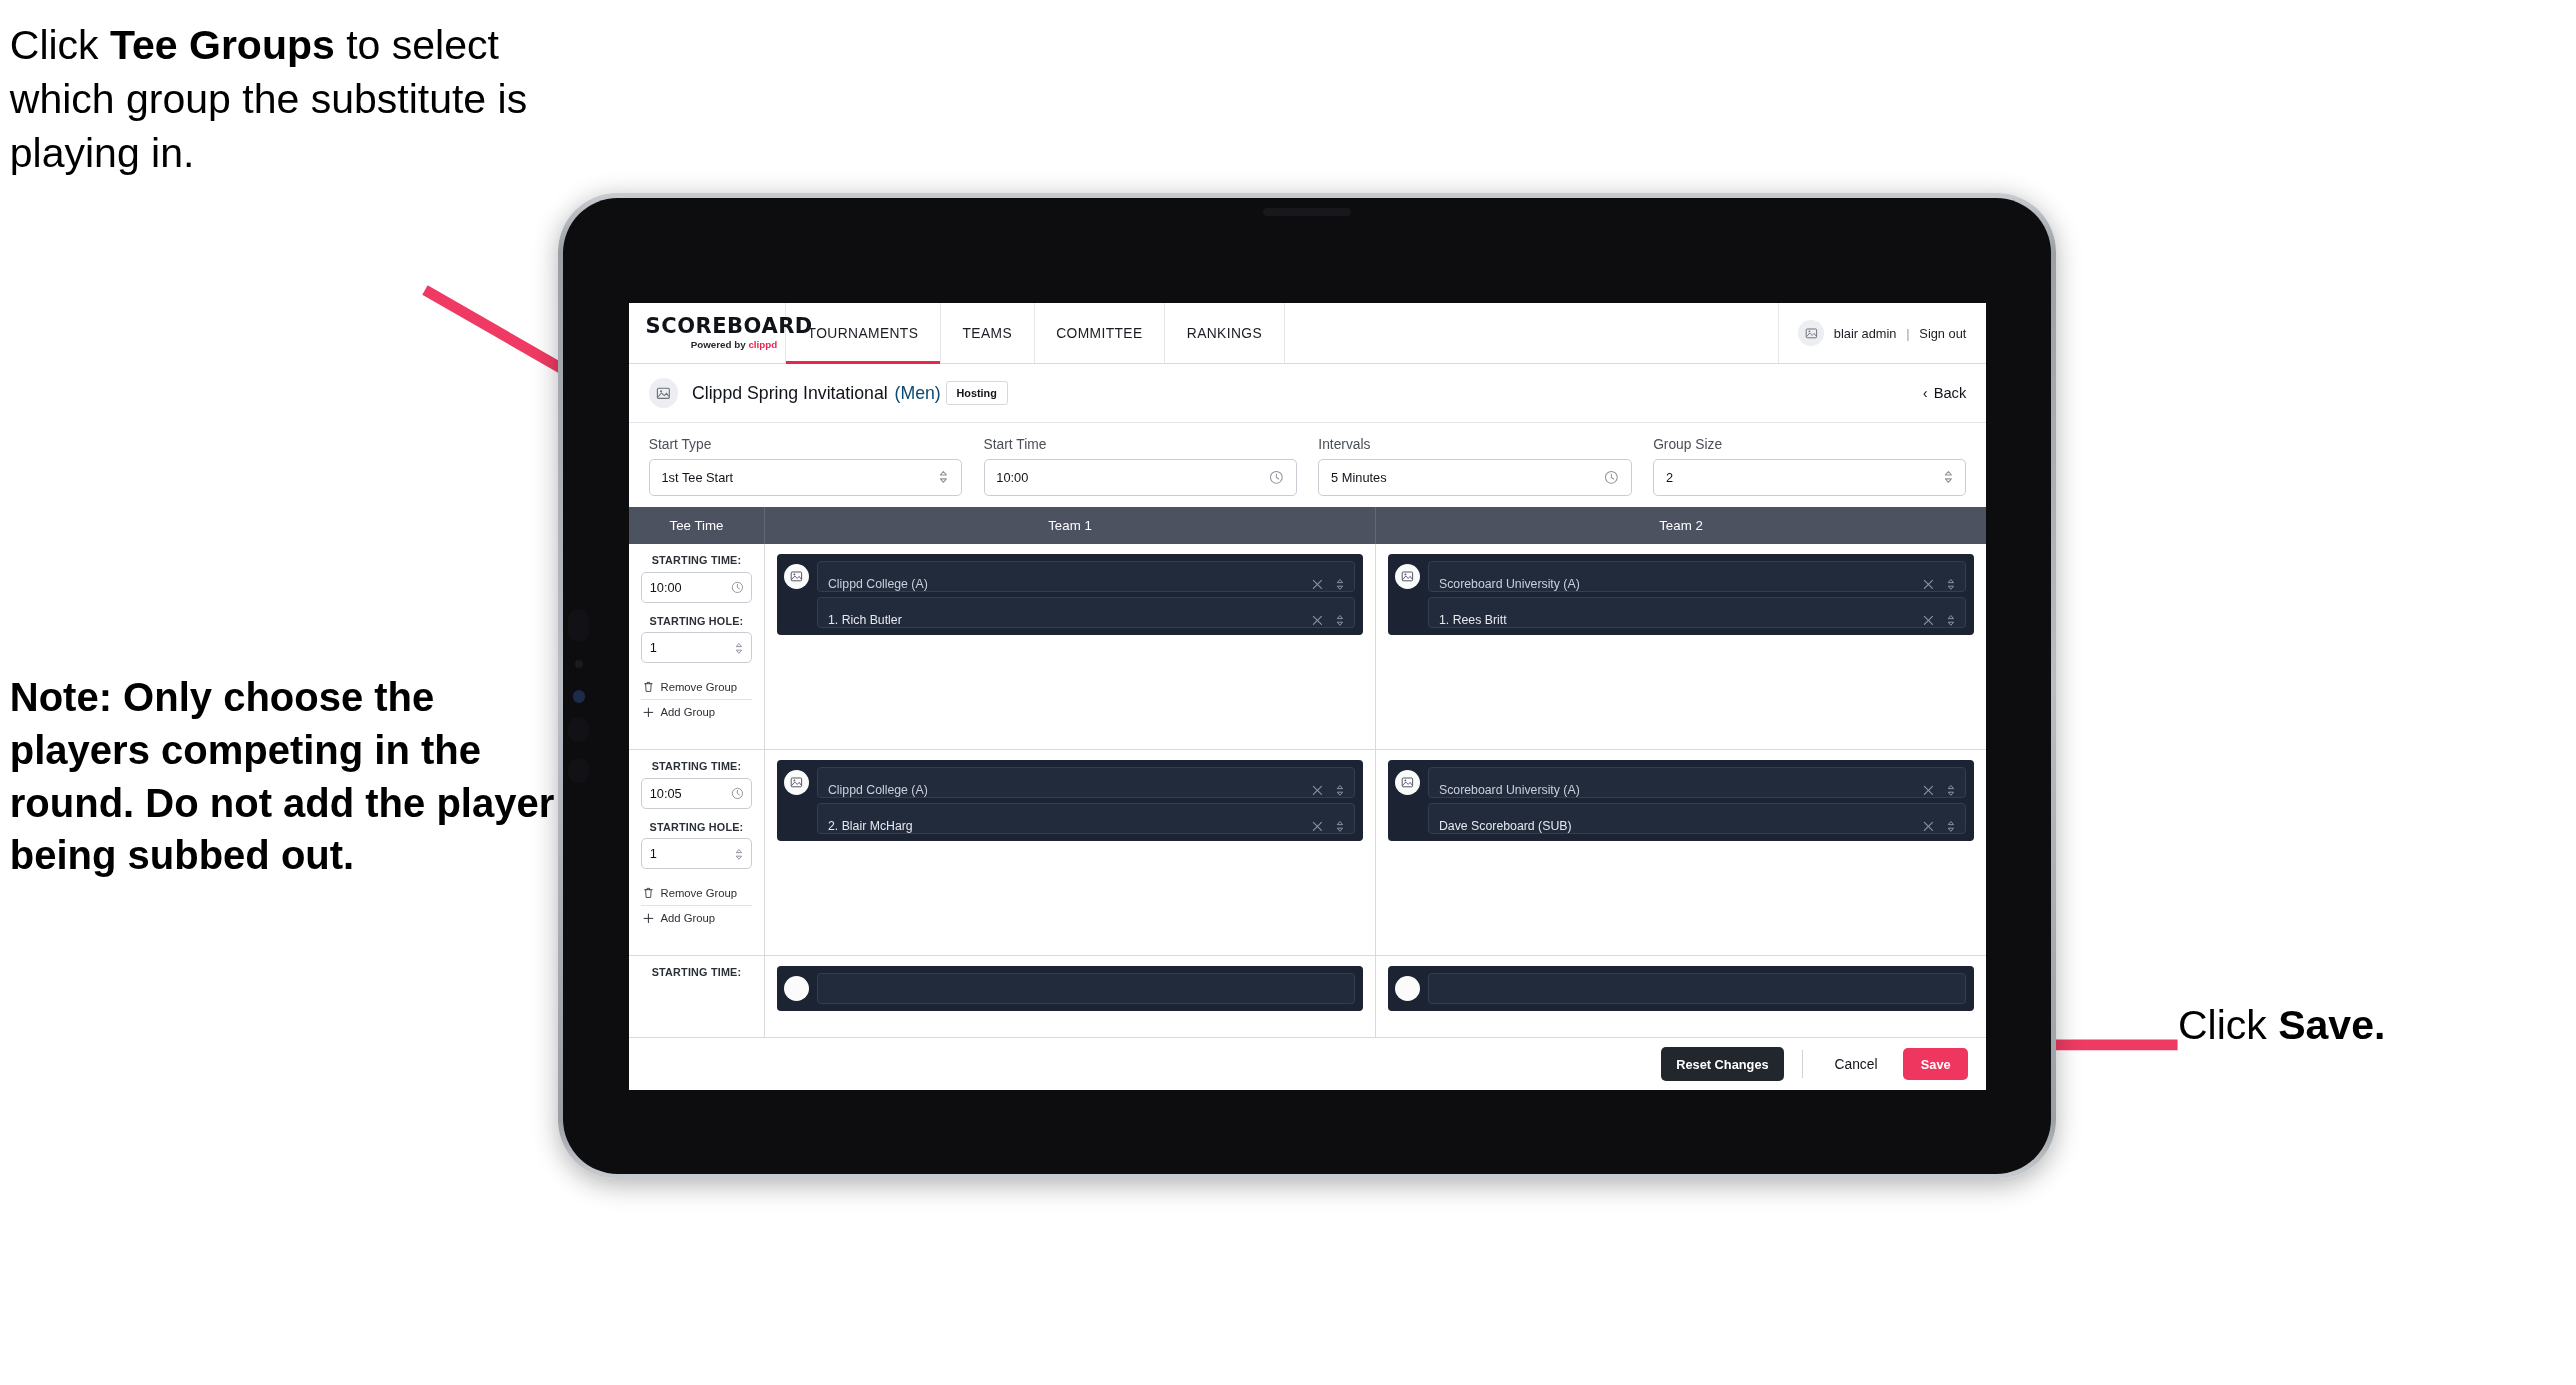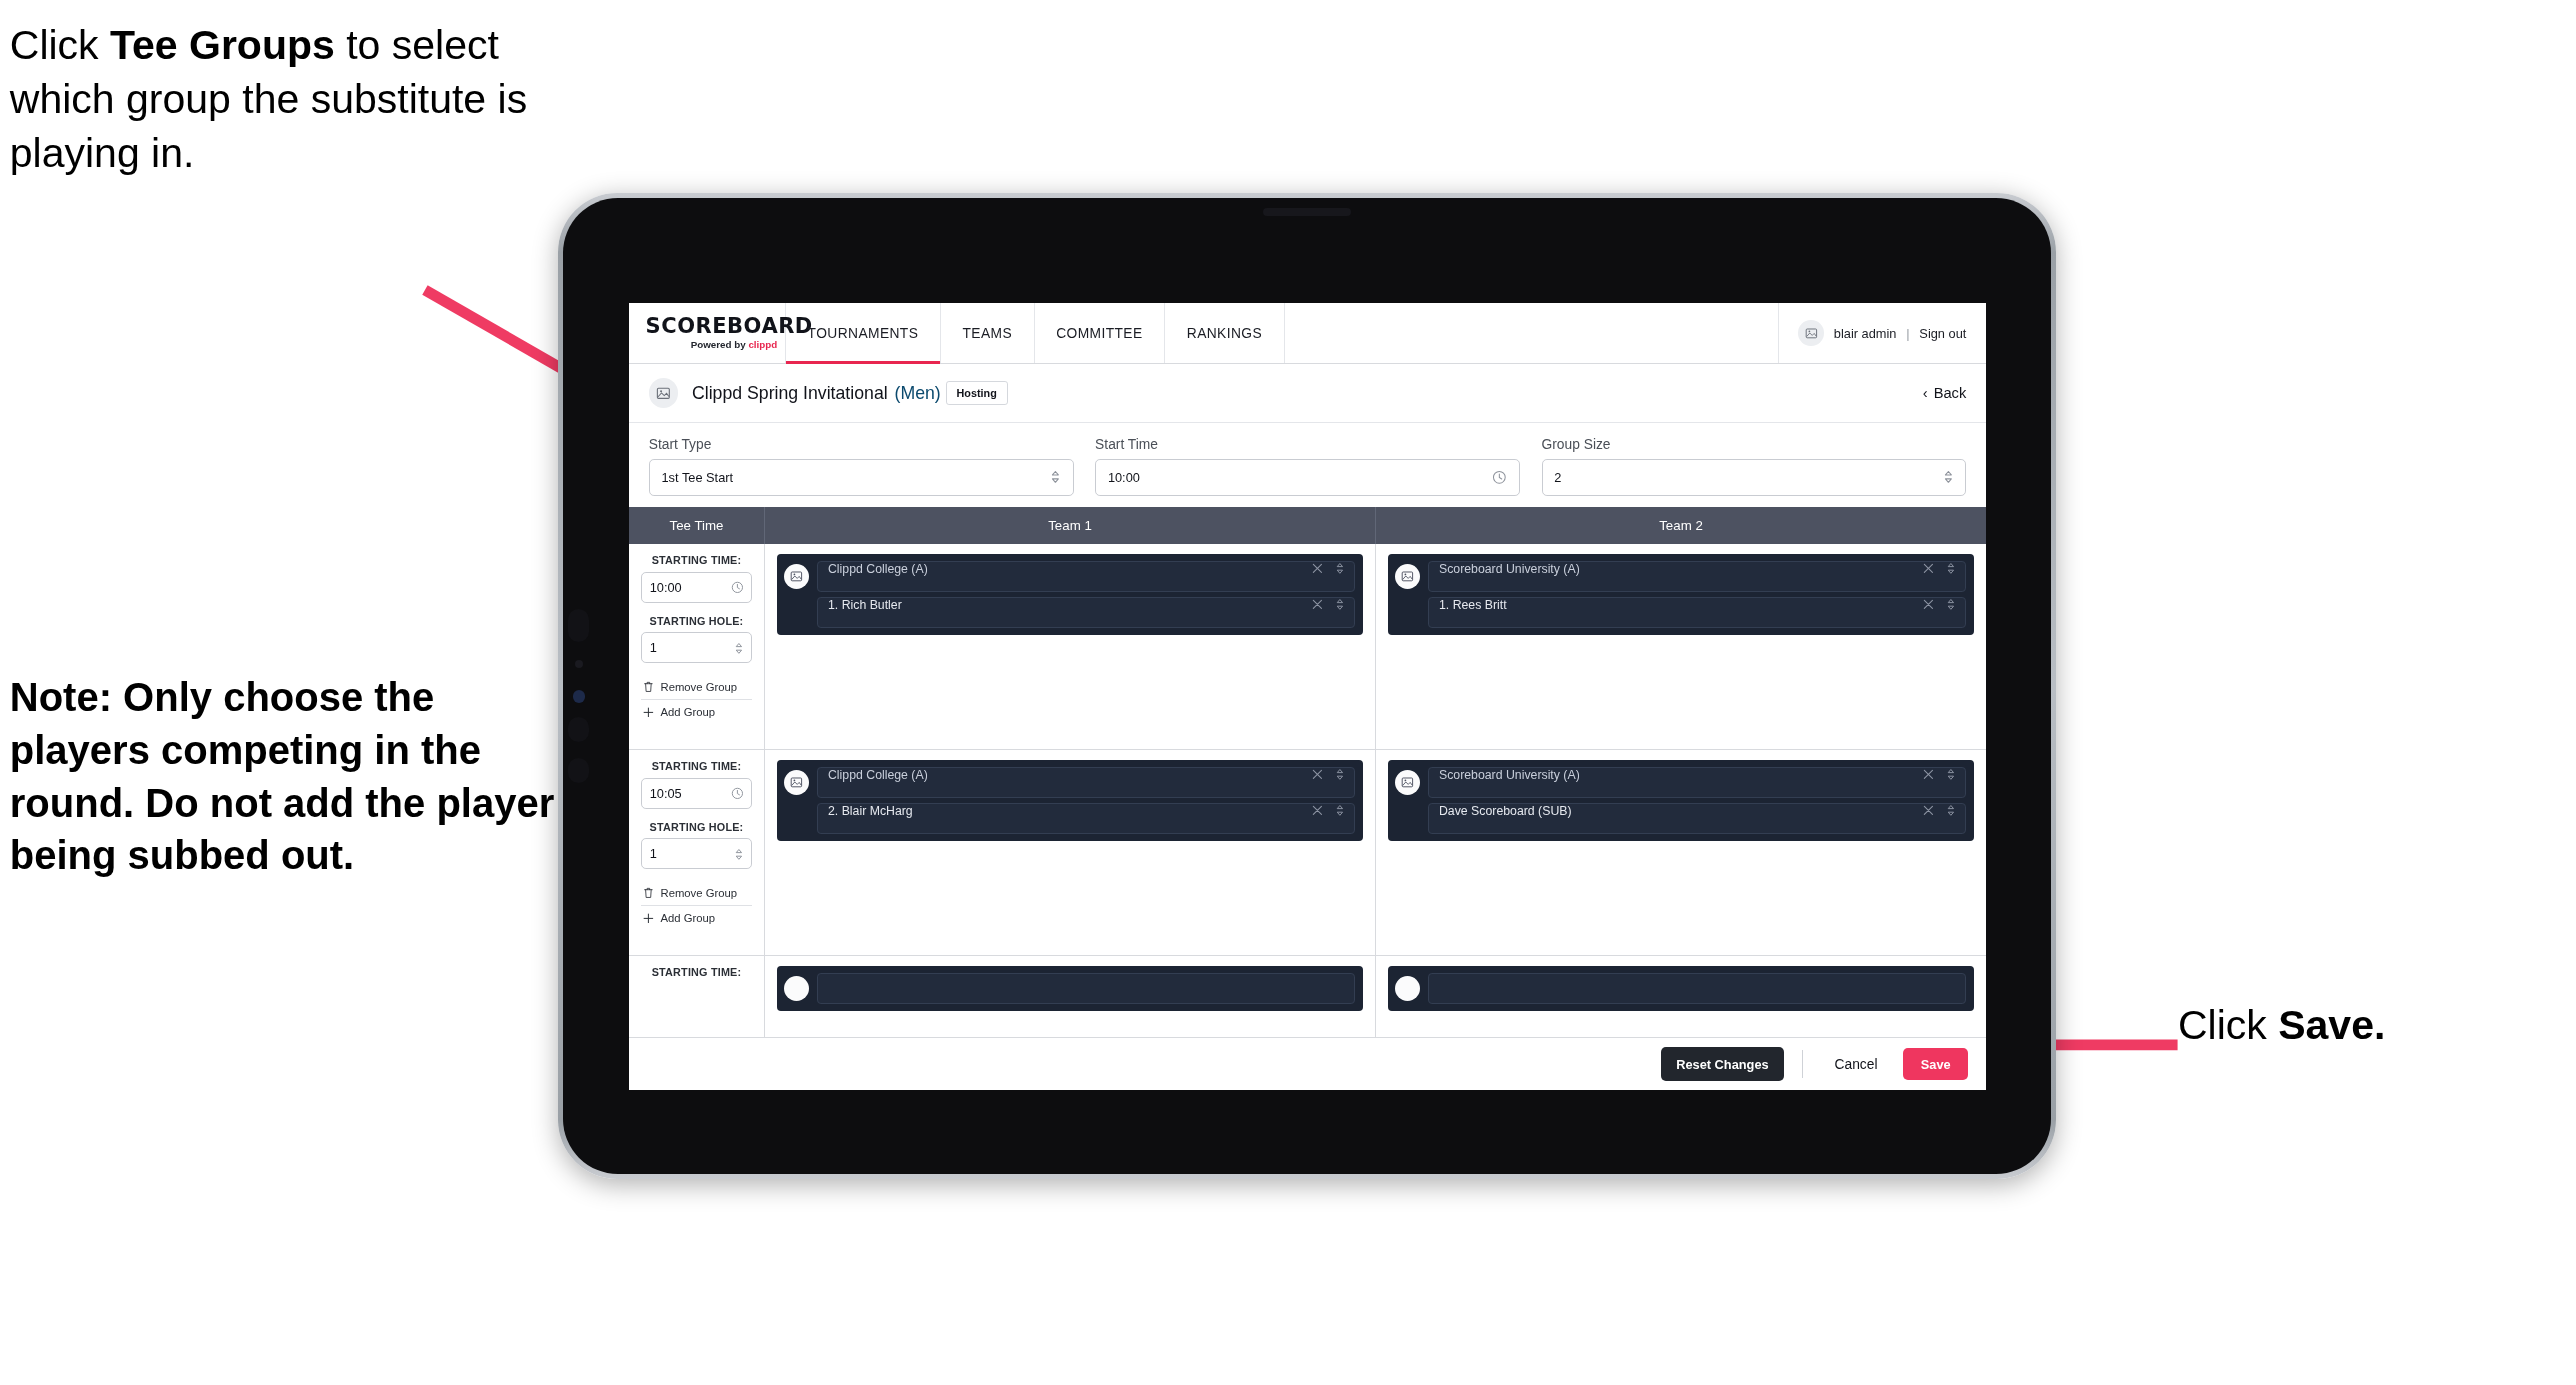--- a/index.html
+++ b/index.html
@@ -169,21 +169,21 @@
     background: #1c2433; border-radius: 3.9px; padding: 6.9px 7.9px 6.9px 6.9px;
     display:flex; align-items: flex-start; gap: 7.9px;
   }
   .gc-avatar {
     width: 25.6px; height: 25.6px; border-radius: 50%; background: #fbfbfc; flex:none;
     display:flex; align-items:center; justify-content:center; margin-top: 2.9px;
   }
   .gc-rows { flex:1; display:flex; flex-direction:column; gap: 4.9px; }
   .gc-row {
     background: #222b3c; border: 1px solid #333e52; border-radius: 3.9px;
-    height: 31px; display:flex; align-items:flex-start; padding: 0 9.8px;
+    height: 31px; display:flex; align-items:flex-end; padding: 0 9.8px;
     font-size: 12.3px; color: #e6e9ef; cursor: pointer;
   }
   .gc-row.team-name { color:#c9cfdb; }
   .gc-row .spacer { flex: 1; }
   .gc-icons { display:flex; align-items:center; gap: 11.8px; color:#8d94a3; }
   .gc-icons span { cursor: pointer; display:flex; align-items:center;}
 
   .partial-row { height: 39px; overflow: hidden; border-bottom: none; }
 
   
@@ -313,20 +313,32 @@
           <span>10:00</span>
           <span class="ic">
             <svg width="14.7" height="14.7" viewBox="0 0 16 16">
                 <circle cx="8" cy="8" r="6.4" fill="none" stroke="#8d929b" stroke-width="1.1"></circle>
                 <path d="M8 4.3 V8.2 L10.6 9.8" fill="none" stroke="#8d929b" stroke-width="1.1" stroke-linecap="round"></path>
               </svg>
           </span>
         </div>
       </div>
 
+      <div class="field">
+        <div class="field-label">Intervals</div>
+        <div class="field-input">
+          <span>5 Minutes</span>
+          <span class="ic">
+            <svg width="14.7" height="14.7" viewBox="0 0 16 16">
+                <circle cx="8" cy="8" r="6.4" fill="none" stroke="#8d929b" stroke-width="1.1"></circle>
+                <path d="M8 4.3 V8.2 L10.6 9.8" fill="none" stroke="#8d929b" stroke-width="1.1" stroke-linecap="round"></path>
+              </svg>
+          </span>
+        </div>
+      </div>
 
       <div class="field">
         <div class="field-label">Group Size</div>
         <div class="field-input">
           <span>2</span>
           <span class="ic">
             <svg width="10.8" height="13.8" viewBox="0 0 11 14">
                 <path d="M5.5 1.5 L8.5 5 L2.5 5 Z" fill="none" stroke="#8d929b" stroke-width="1.1" stroke-linejoin="round"></path>
                 <path d="M5.5 12.5 L8.5 9 L2.5 9 Z" fill="none" stroke="#8d929b" stroke-width="1.1" stroke-linejoin="round"></path>
               </svg>

